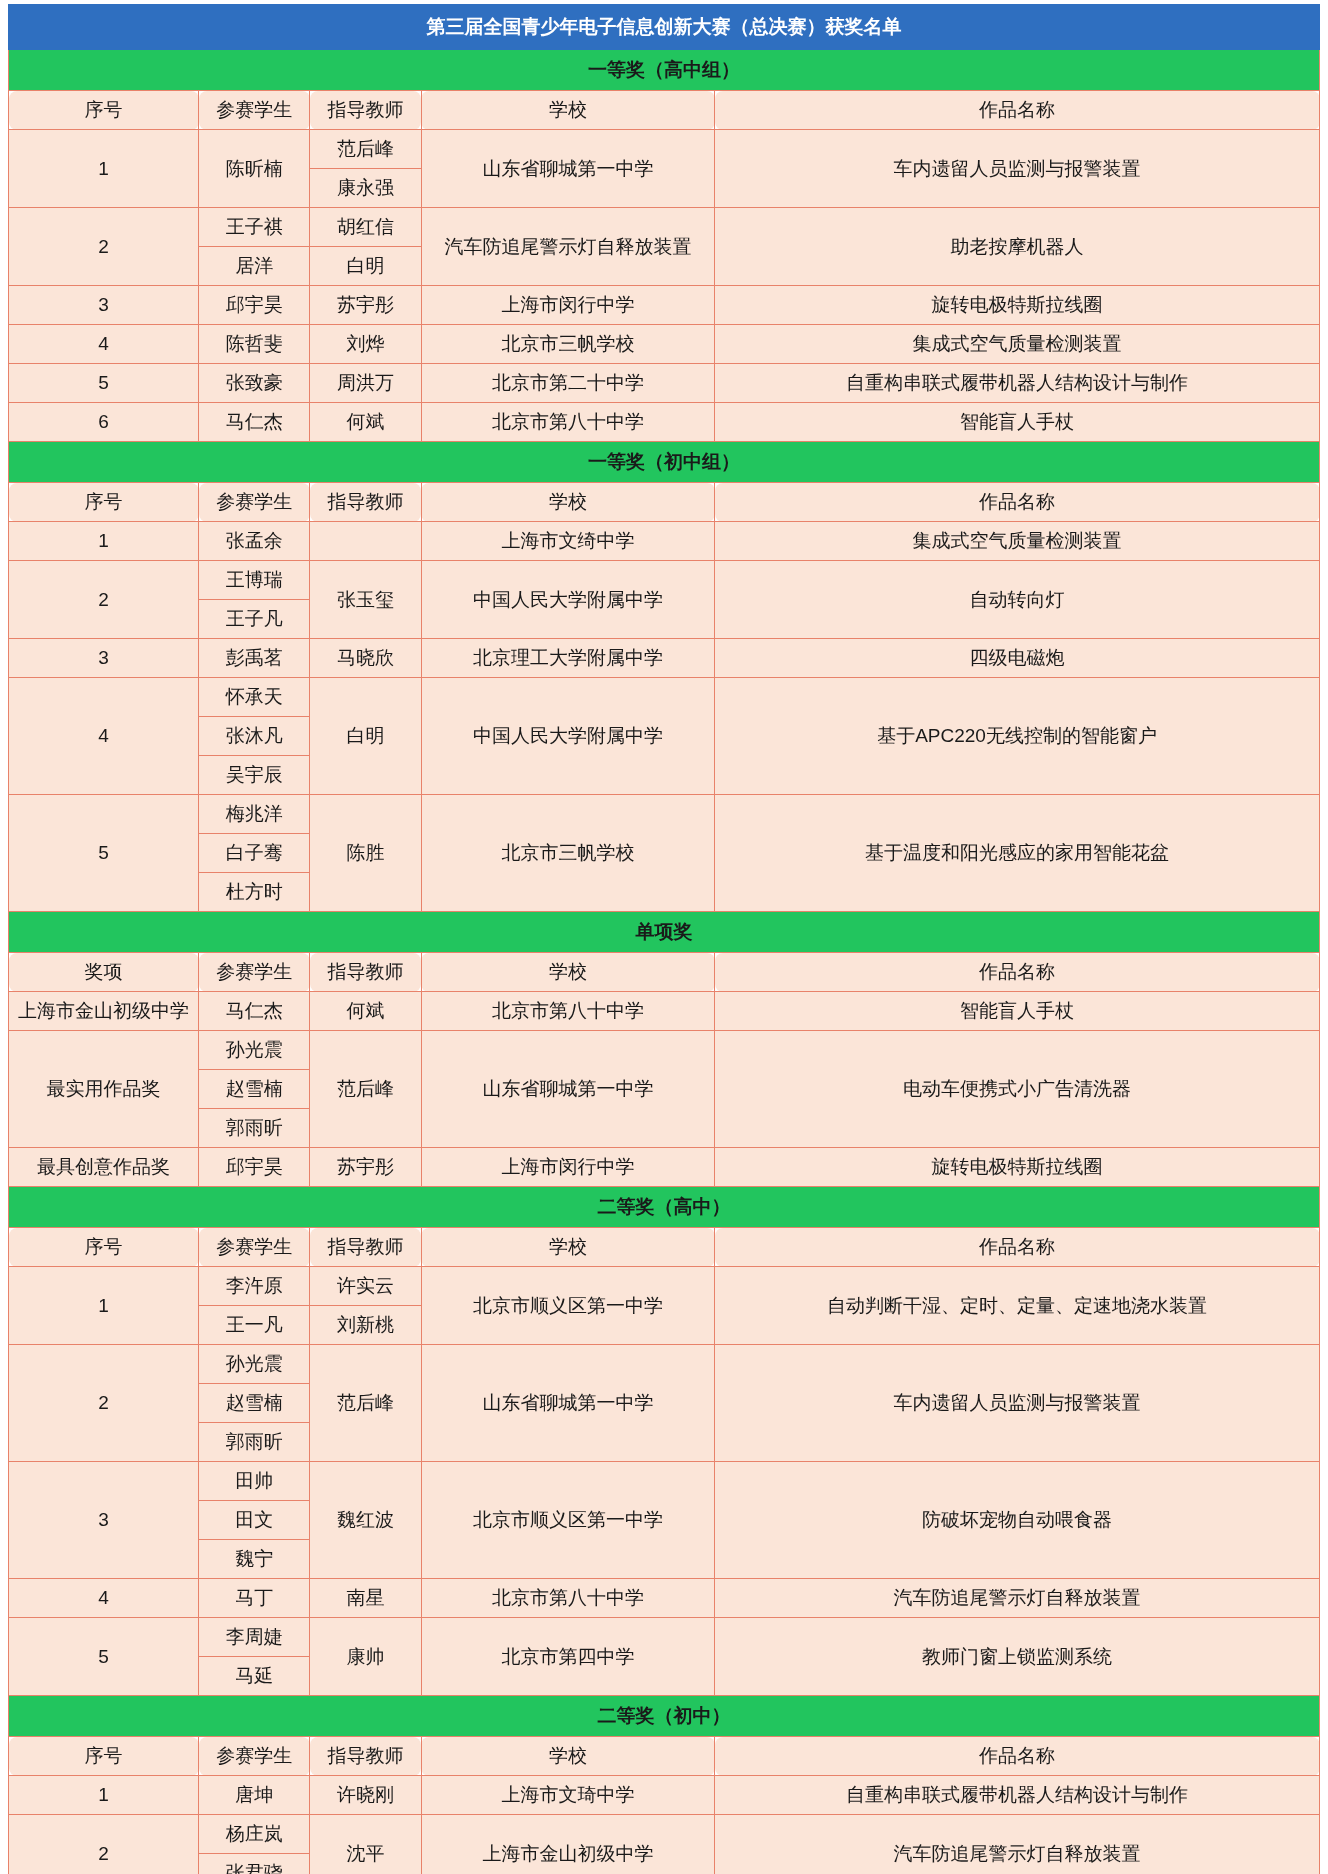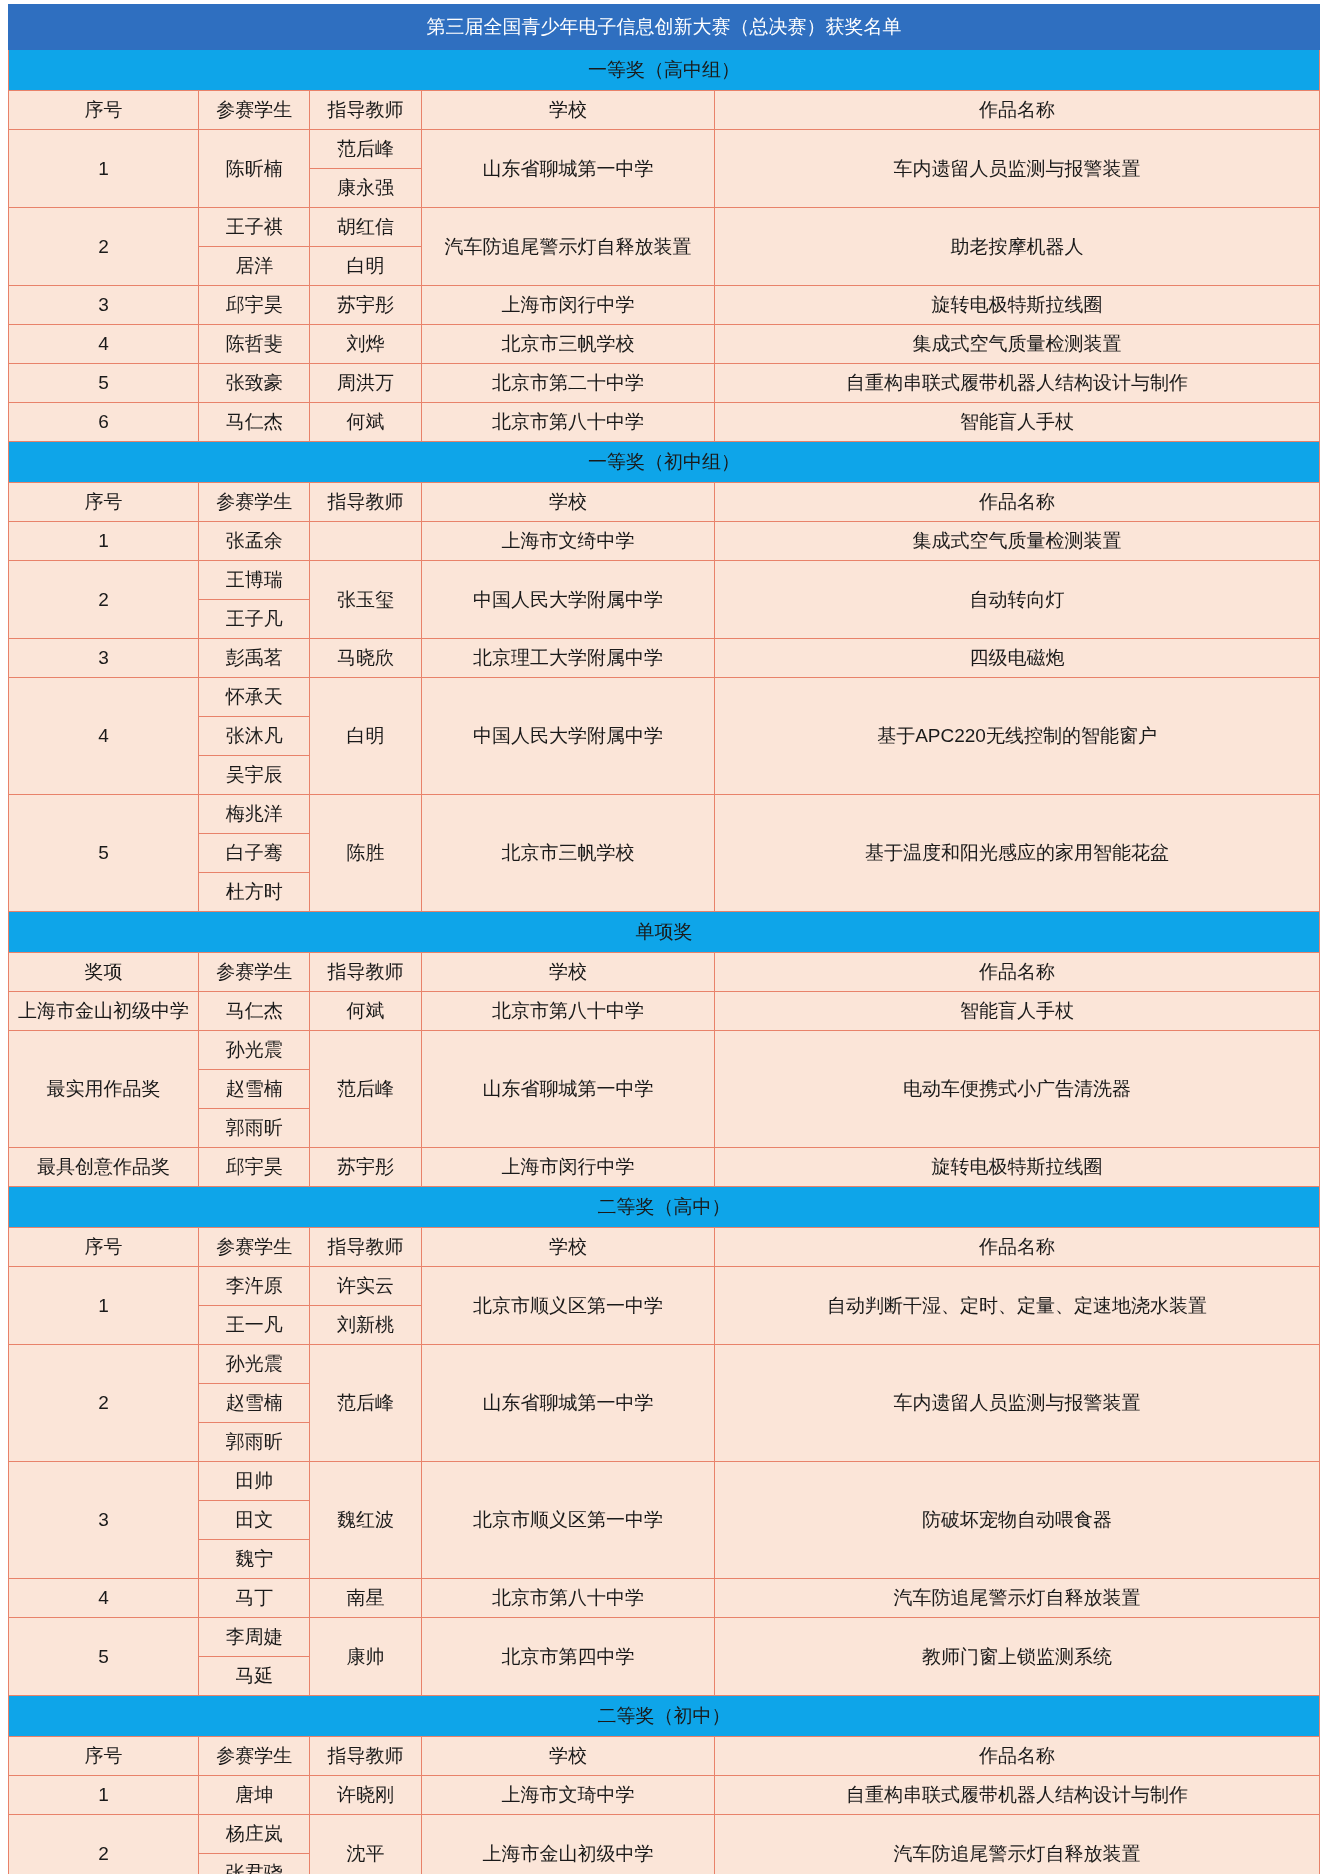--- a/index.html
+++ b/index.html
@@ -28,35 +28,36 @@
     vertical-align: middle;
     font-size: 19px;
     color: #1a1a1a;
     padding: 3px 4px;
     line-height: 1.25;
     word-break: break-word;
   }
   .title-cell {
     background: #2f6fc0;
     color: #ffffff !important;
-    font-weight: normal;
+    font-weight: bold;
     font-size: 22px;
     height: 38px;
     border: 1px solid #2f6fc0 !important;
   }
   .section-cell {
-    background: #0ea5e9;
-    font-weight: normal;
+    background: #22c55e;
+    font-weight: bold;
     font-size: 20px;
     height: 34px;
   }
   .header-cell {
     background: #fbe5d8;
     font-size: 19px;
     height: 32px;
+    border-radius: 8px;
   }
   .data-cell {
     background: #fbe5d8;
     height: 32px;
   }
   .col-no    { width: 188px; }
   .col-stu   { width: 110px; }
   .col-tea   { width: 110px; }
   .col-sch   { width: 290px; }
   .col-work  { width: 598px; }

